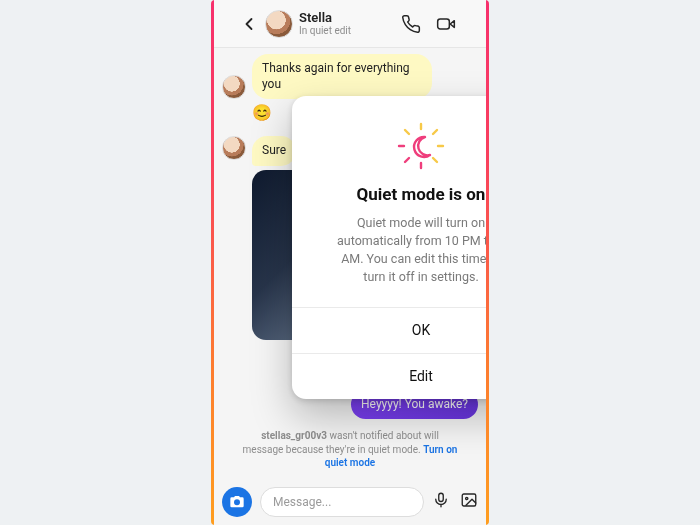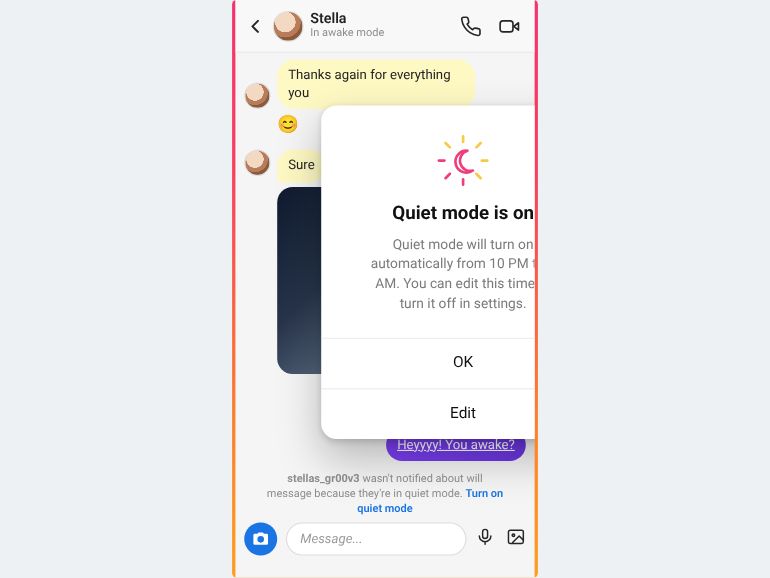--- a/index.html
+++ b/index.html
@@ -20,21 +20,21 @@
   .phone {
     position: relative;
     width: 100%; height: 100%;
     background: #f5f5f5;
     overflow: hidden;
     display: flex; flex-direction: column;
   }
   
   .dm-header {
     display: flex; align-items: center;
-    height: 48px; padding: 0 8px;
+    height: 48px; padding: 0 25px;
     background: #f8f8f8;
     border-bottom: 1px solid #e6e6e6;
     gap: 6px;
   }
   .back-icon svg, .call-icon svg, .video-icon svg { display:block; }
   .avatar {
     width: 28px; height: 28px; border-radius: 50%;
     background: radial-gradient(circle at 40% 35%, #f3d9c2 0 40%, #b87c5a 41% 60%, #8a5a3a 61% 100%);
     position: relative; flex-shrink:0;
     border:1px solid #ddd;
@@ -56,32 +56,30 @@
   .emoji-reply { font-size:16px; margin-left:30px; margin-top:-6px; margin-bottom:14px; }
   .photo-msg {
     width:150px; height:170px; border-radius:14px;
     background: linear-gradient(135deg,#0f1a2e 0%, #27344a 40%, #5b6b82 70%, #8fa0b5 100%);
     margin-top:4px;
   }
   .outgoing { justify-content:flex-end; }
   .bubble.out {
     background: linear-gradient(90deg,#7b3ff2,#6a36e0);
     color:#fff;
-    text-decoration:underline;
   }
   .notice {
     font-size:10px; color:#8e8e8e; text-align:center;
     padding: 0 18px; line-height:1.35; margin-top:6px;
   }
   .notice .link { color:#1b74e4; font-weight:600; }
   
   .composer {
     display:flex; align-items:center; gap:8px;
-    padding:6px 8px 20px;
-    font-style:italic;
+    padding:6px 8px 8px;
   }
   .cam-btn {
     width:30px; height:30px; border-radius:50%;
     background:#1b74e4; display:flex; align-items:center; justify-content:center;
   }
   .msg-input {
     flex:1; height:30px; border-radius:16px; border:1px solid #ddd;
     background:#fff; font-size:12px; color:#9b9b9b; padding:0 12px;
     display:flex; align-items:center;
   }
@@ -115,21 +113,21 @@
 
     <div class="dm-header">
       <span class="back-icon">
         <svg width="20" height="20" viewBox="0 0 24 24" fill="none" stroke="#262626" stroke-width="2.2" stroke-linecap="round" stroke-linejoin="round">
             <polyline points="15 18 9 12 15 6"></polyline>
           </svg>
       </span>
       <div class="avatar"></div>
       <div class="name-block">
         <div class="contact-name">Stella</div>
-        <div class="contact-sub">In awake mode</div>
+        <div class="contact-sub">In quiet edit</div>
       </div>
       <div class="hdr-actions">
         <span class="call-icon">
           <svg width="20" height="20" viewBox="0 0 24 24" fill="none" stroke="#262626" stroke-width="1.8" stroke-linecap="round" stroke-linejoin="round">
               <path d="M22 16.9v3a2 2 0 0 1-2.2 2 19.8 19.8 0 0 1-8.6-3.1 19.5 19.5 0 0 1-6-6A19.8 19.8 0 0 1 2.1 4.2 2 2 0 0 1 4.1 2h3a2 2 0 0 1 2 1.7c.1.9.3 1.8.6 2.6a2 2 0 0 1-.5 2.1L8 9.6a16 16 0 0 0 6 6l1.2-1.2a2 2 0 0 1 2.1-.5c.8.3 1.7.5 2.6.6A2 2 0 0 1 22 16.9z"></path>
             </svg>
         </span>
         <span class="video-icon">
           <svg width="22" height="20" viewBox="0 0 24 24" fill="none" stroke="#262626" stroke-width="1.8" stroke-linecap="round" stroke-linejoin="round">
               <rect x="2" y="6" width="14" height="12" rx="3"></rect>

